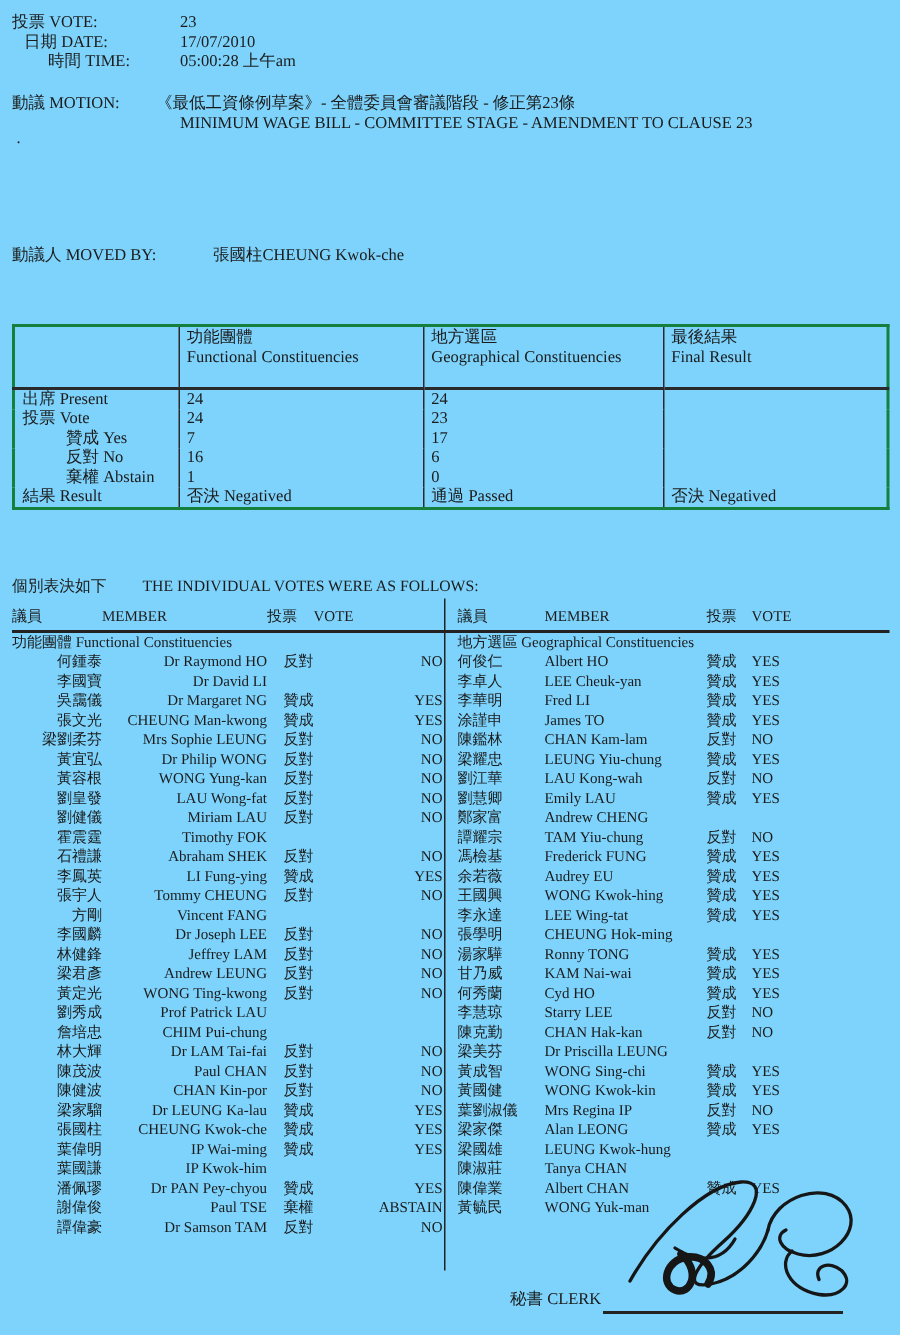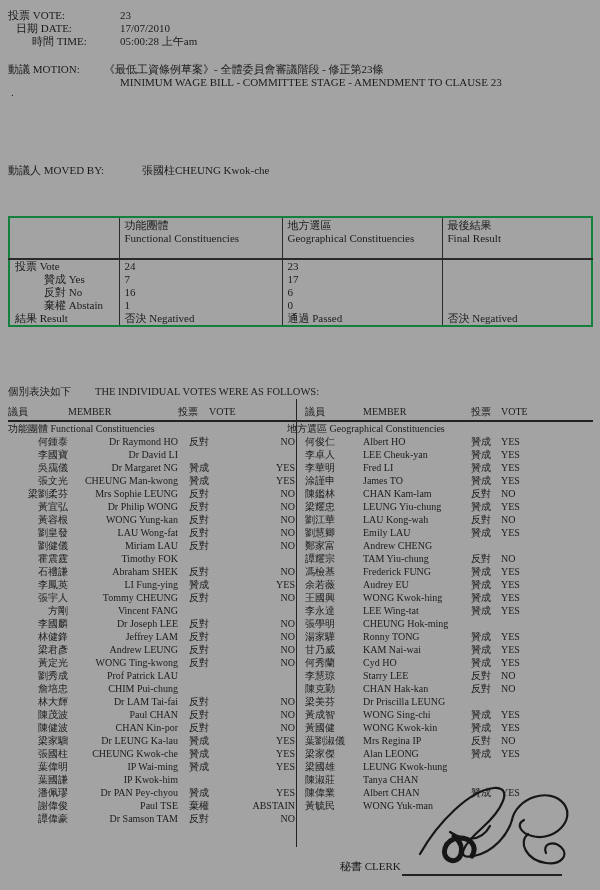--- a/index.html
+++ b/index.html
@@ -1,17 +1,17 @@
 <!DOCTYPE html>
 <html><head>
 <meta charset="utf-8">
 <style>
   html,body{margin:0;padding:0;background:#e8e8e8;}
   #page{
-    position:relative;width:600px;height:890px;background:#a3a3a3;
+    position:relative;width:600px;height:890px;background:#7dd3fc;
     font-family:"Liberation Serif","DejaVu Serif",serif;color:#1b1b1b;
     overflow:hidden;margin:0 auto;
   }
   .abs{position:absolute;white-space:nowrap;}
   .fs11{font-size:11px;line-height:13px;}
   .fs10{font-size:10px;line-height:13px;}
 
   
   table.summary{
     position:absolute;left:8px;top:216px;width:585px;
@@ -78,20 +78,26 @@
           <div>Geographical Constituencies</div>
         </th>
         <th>
           <div>最後結果</div>
           <div>Final Result</div>
         </th>
       </tr>
     </thead>
     <tbody>
 
+    <tr>
+          <td style="border-left:none;">出席 Present</td>
+          <td>24</td>
+          <td>24</td>
+          <td></td>
+        </tr>
         <tr>
           <td style="border-left:none;">投票 Vote</td>
           <td>24</td>
           <td>23</td>
           <td></td>
         </tr>
         <tr>
           <td style="border-left:none;" class="indent">贊成 Yes</td>
           <td>7</td>
           <td>17</td>
@@ -131,21 +137,21 @@
     <span>議員</span>
     <span>MEMBER</span>
     <span>投票</span>
     <span>VOTE</span>
   </div>
 
   <div class="rule" style="left:8px;top:420px;width:585px;height:2px;"></div>
   <div class="rule" style="left:296px;top:399px;width:1px;height:448px;"></div>
 
   <div class="abs seclabel" style="left:8px;top:423px;">功能團體 Functional Constituencies</div>
-  <div class="abs seclabel" style="left:287px;top:423px;">地方選區 Geographical Constituencies</div>
+  <div class="abs seclabel" style="left:305px;top:423px;">地方選區 Geographical Constituencies</div>
 
   <div class="memberlist" style="left:8px;top:435px;width:287px;text-align:right;">
 
   <div class="mrow leftgrid">
         <span>何鍾泰</span>
         <span>Dr Raymond HO</span>
         <span>反對</span>
         <span>NO</span>
       </div>
       <div class="mrow leftgrid">

